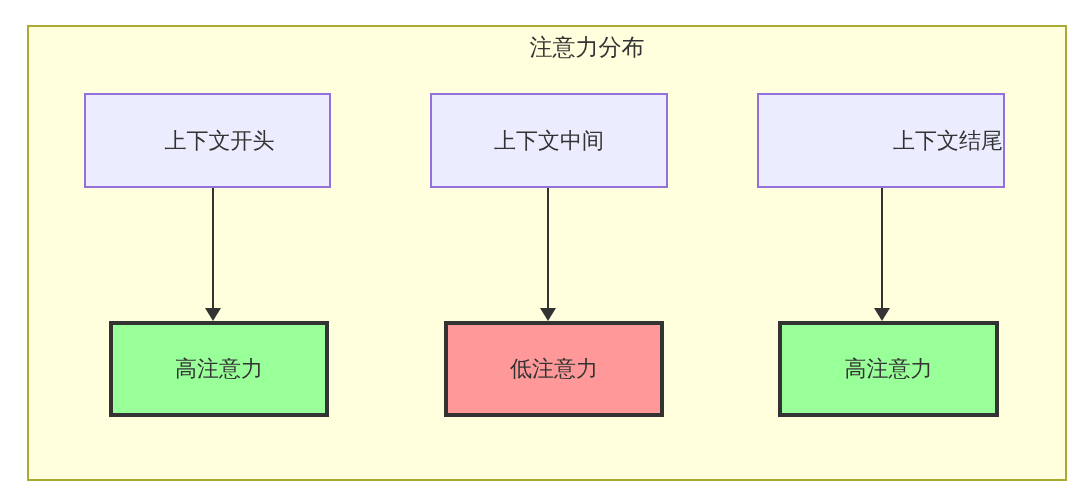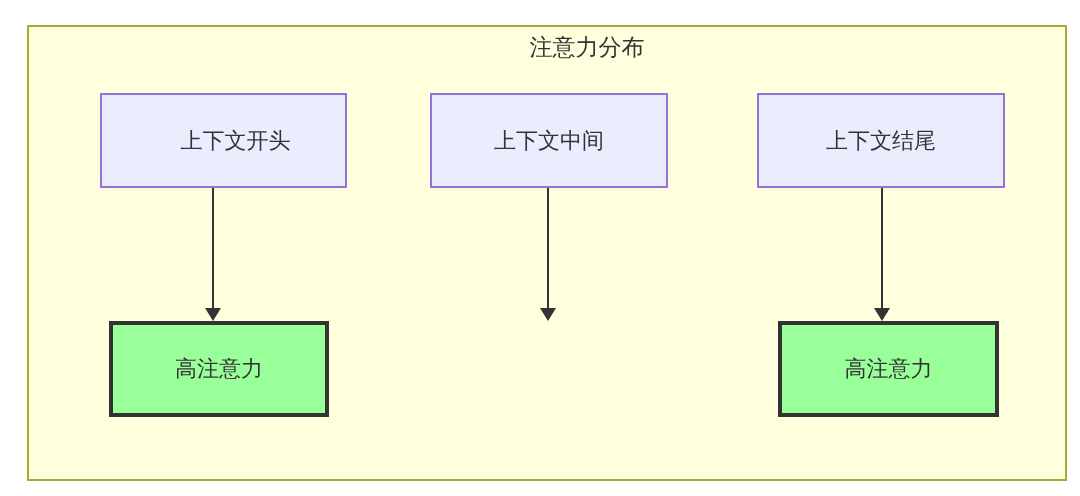--- a/index.html
+++ b/index.html
@@ -76,23 +76,23 @@
     background: var(--arrow, #333333);
   }
   .arrow-head {
     width: 0;
     height: 0;
     border-left: 8px solid transparent;
     border-right: 8px solid transparent;
     border-top: 13px solid var(--arrow, #333333);
   }
   
-  .src-0 { left: 100px;  width: 247px; padding-left: 24px; }
+  .src-0 { left: 84px;  width: 247px; padding-left: 24px; }
   .src-1 { left: 430px; width: 238px; text-align: right; }
-  .src-2 { left: 757px; width: 248px; }
+  .src-2 { left: 757px; width: 248px; justify-content: flex-end; }
   .tgt-0 { left: 103px; width: 220px; }
   .tgt-1 { left: 438px; width: 220px; }
   .tgt-2 { left: 772px; width: 221px; }
   .arr-0 { left: 213px; }
   .arr-1 { left: 548px; }
   .arr-2 { left: 882px; }
 </style>
 </head>
 <body>
 
@@ -113,20 +113,23 @@
     <span>高注意力</span>
   </div>
 
   <div class="node source src-1">
     <span>上下文中间</span>
   </div>
   <div class="arrow arr-1">
     <div class="arrow-line"></div>
     <div class="arrow-head"></div>
   </div>
+  <div class="node target tgt-1" data-type="low">
+    <span>低注意力</span>
+  </div>
 
   <div class="node source src-2">
     <span>上下文结尾</span>
   </div>
   <div class="arrow arr-2">
     <div class="arrow-line"></div>
     <div class="arrow-head"></div>
   </div>
   <div class="node target tgt-2" data-type="high">
     <span>高注意力</span>

